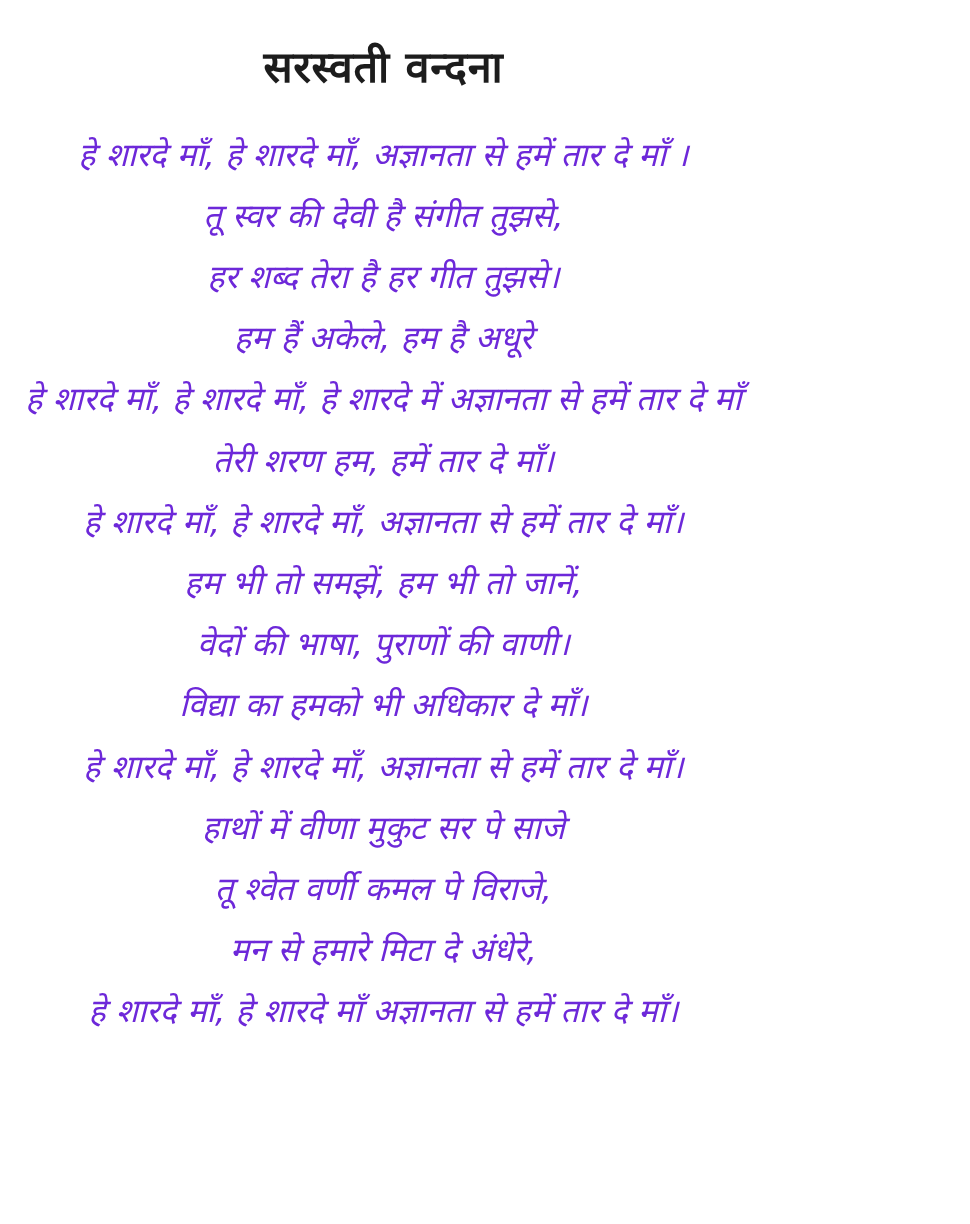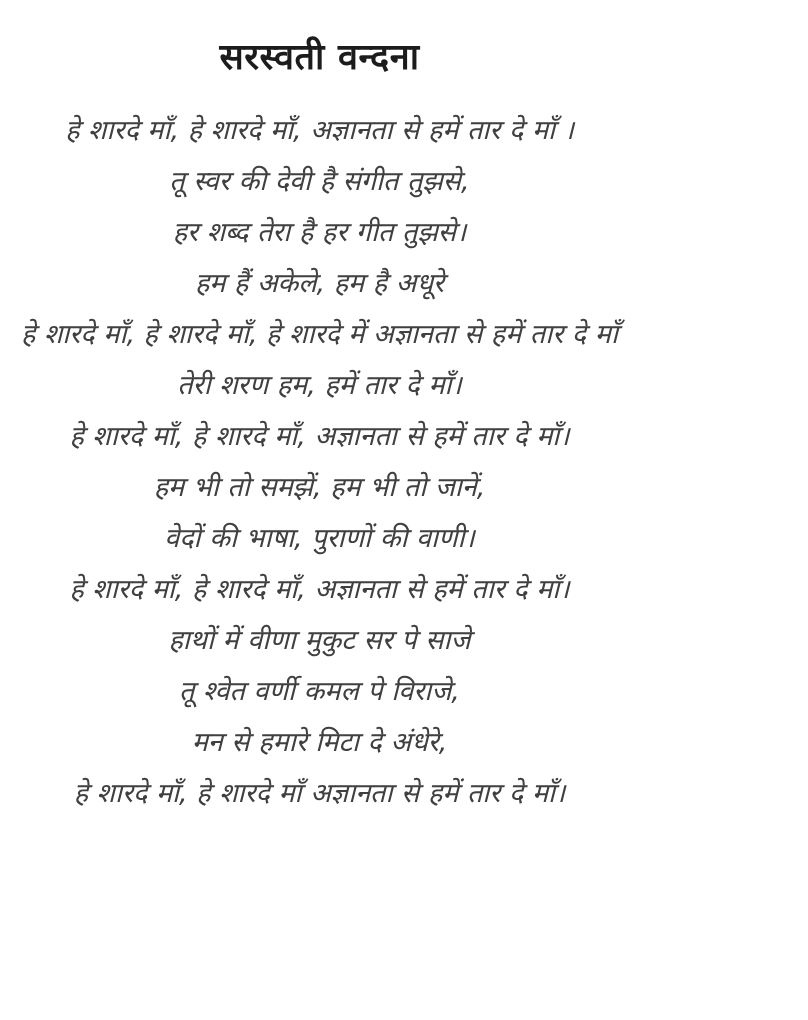--- a/index.html
+++ b/index.html
@@ -27,39 +27,40 @@
     margin: 0 0 34px 0;
   }
   .poem {
     width: 100%;
   }
   .line {
     text-align: center;
     font-style: italic;
     font-size: 27px;
     line-height: 36px;
-    color: #404040;
+    color: #6d28d9;
     margin: 0 10px 15px 10px;
     white-space: nowrap;
   }
 </style>
 </head>
 <body>
 
 <div class="page">
   <h1 class="title">सरस्वती वन्दना</h1>
   <div class="poem">
     <div class="line">हे शारदे माँ, हे शारदे माँ, अज्ञानता से हमें तार दे माँ ।</div>
     <div class="line">तू स्वर की देवी है संगीत तुझसे,</div>
     <div class="line">हर शब्द तेरा है हर गीत तुझसे।</div>
     <div class="line">हम हैं अकेले, हम है अधूरे</div>
     <div class="line">हे शारदे माँ, हे शारदे माँ, हे शारदे में अज्ञानता से हमें तार दे माँ</div>
     <div class="line">तेरी शरण हम, हमें तार दे माँ।</div>
     <div class="line">हे शारदे माँ, हे शारदे माँ, अज्ञानता से हमें तार दे माँ।</div>
     <div class="line">हम भी तो समझें, हम भी तो जानें,</div>
     <div class="line">वेदों की भाषा, पुराणों की वाणी।</div>
+    <div class="line">विद्या का हमको भी अधिकार दे माँ।</div>
     <div class="line">हे शारदे माँ, हे शारदे माँ, अज्ञानता से हमें तार दे माँ।</div>
     <div class="line">हाथों में वीणा मुकुट सर पे साजे</div>
     <div class="line">तू श्वेत वर्णी कमल पे विराजे,</div>
     <div class="line">मन से हमारे मिटा दे अंधेरे,</div>
     <div class="line">हे शारदे माँ, हे शारदे माँ अज्ञानता से हमें तार दे माँ।</div>
   </div>
 </div>
 
 </body></html>

